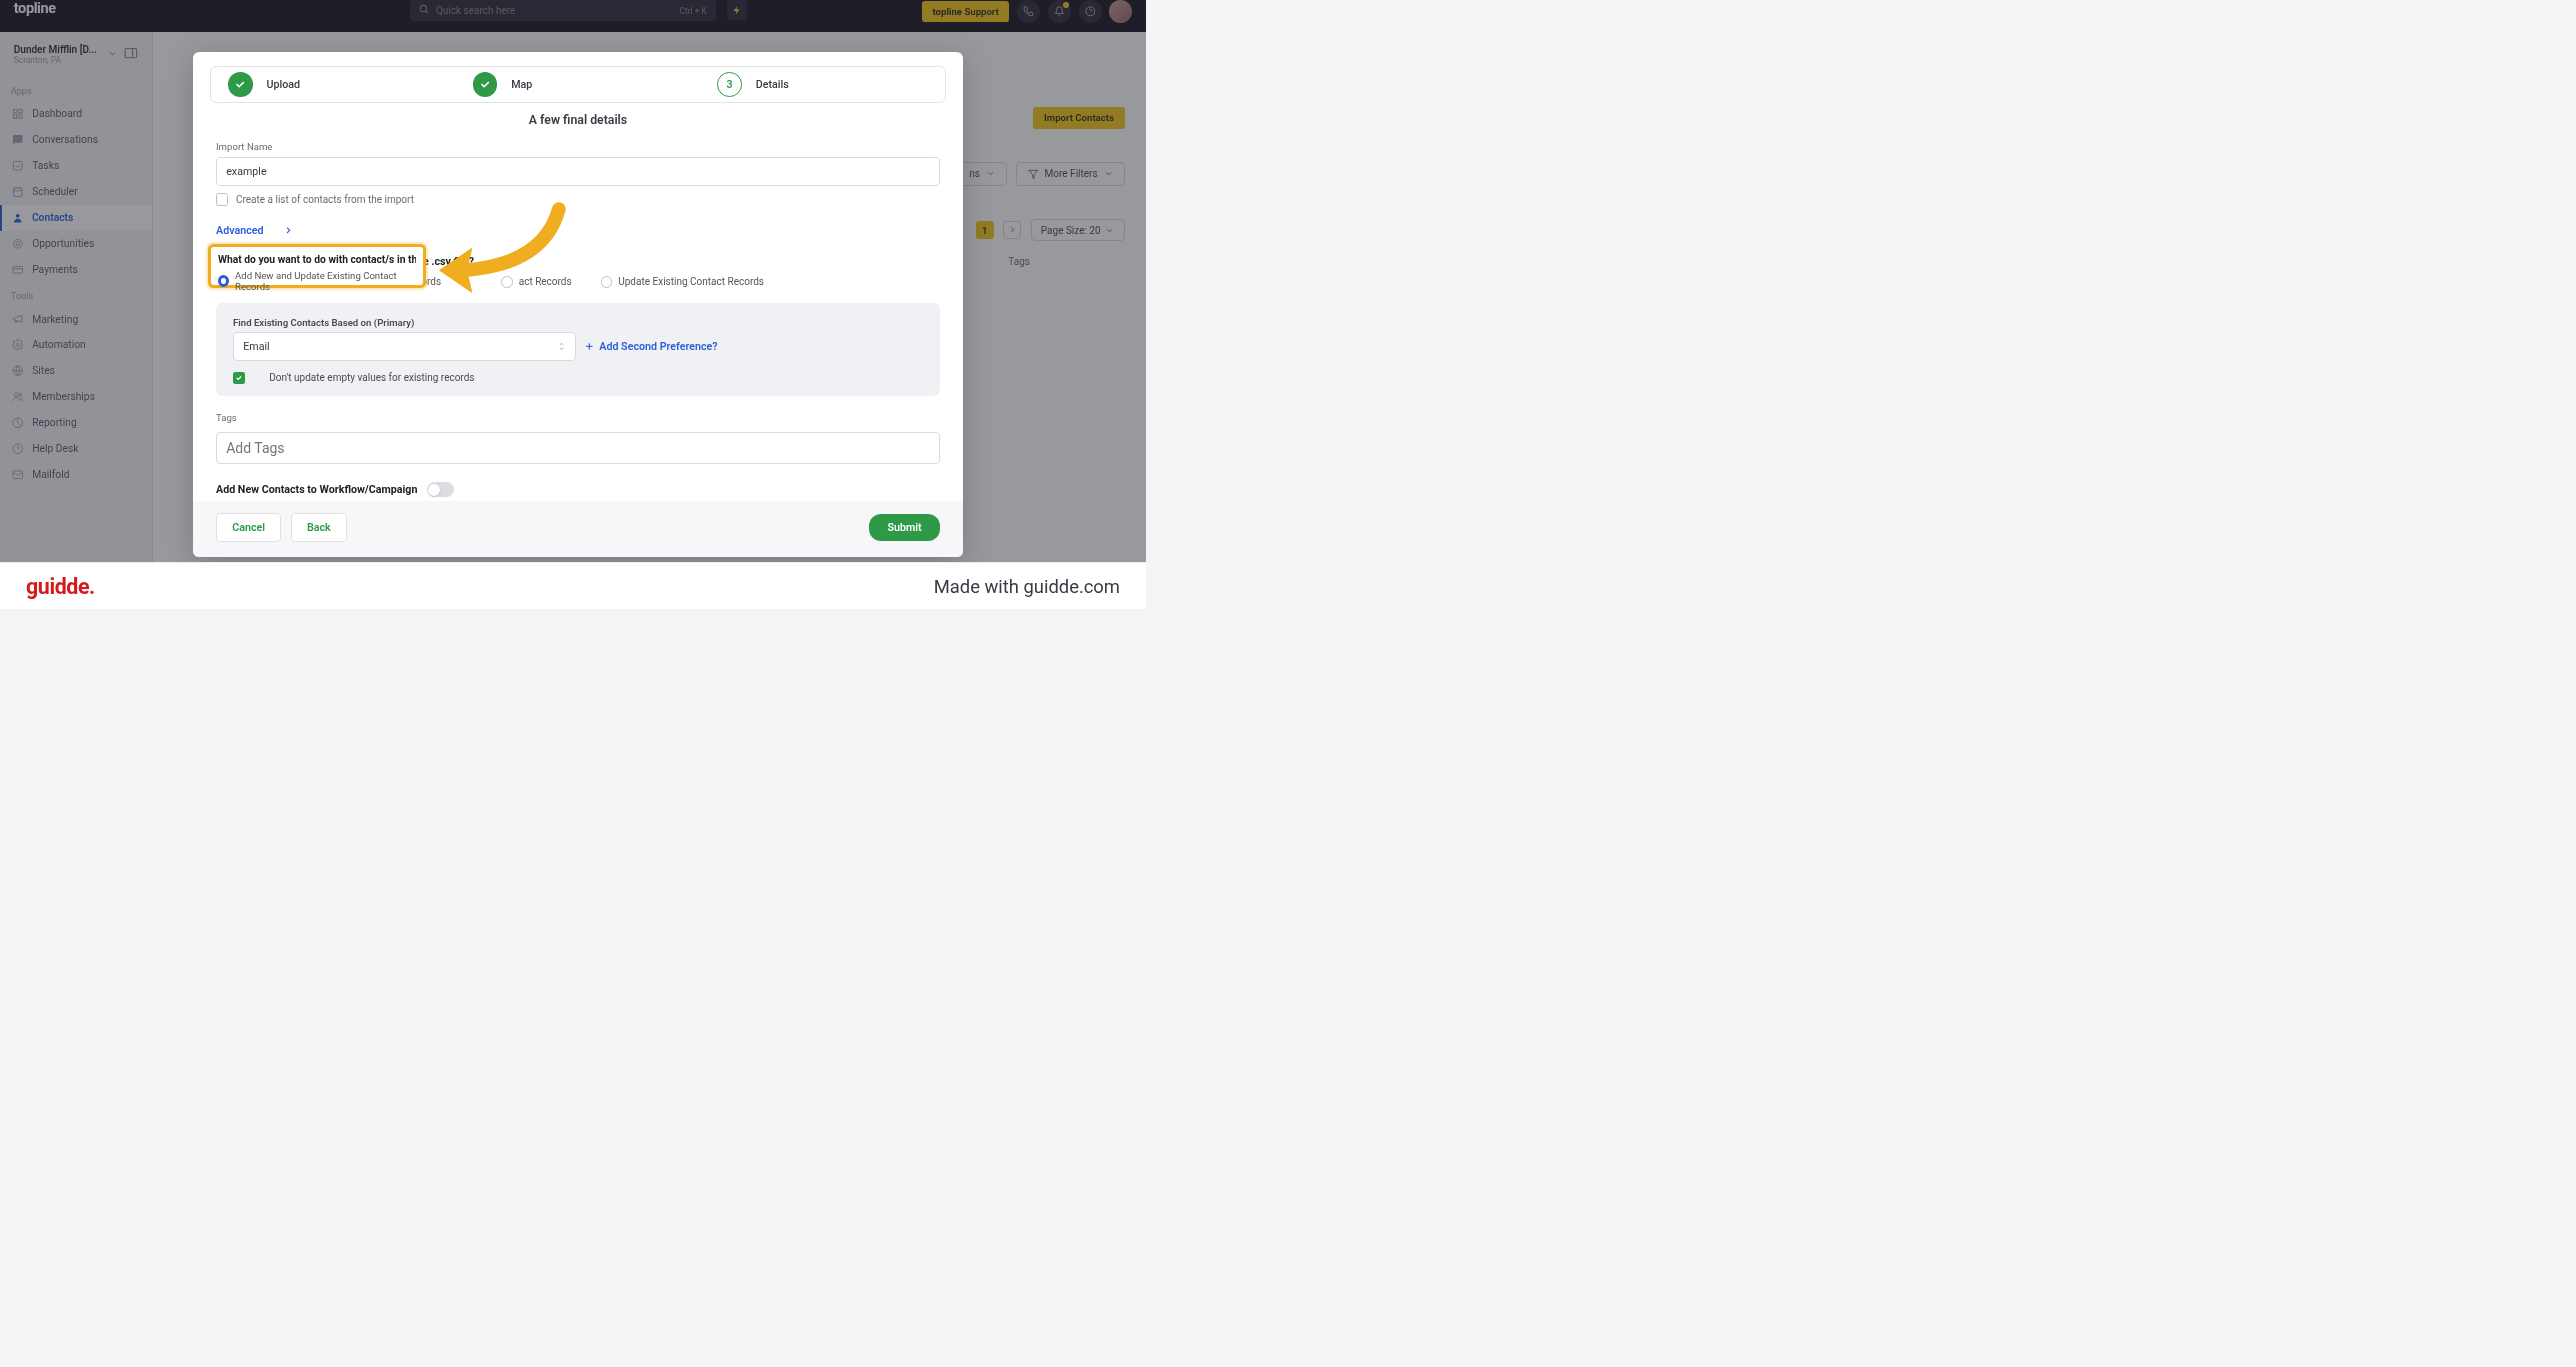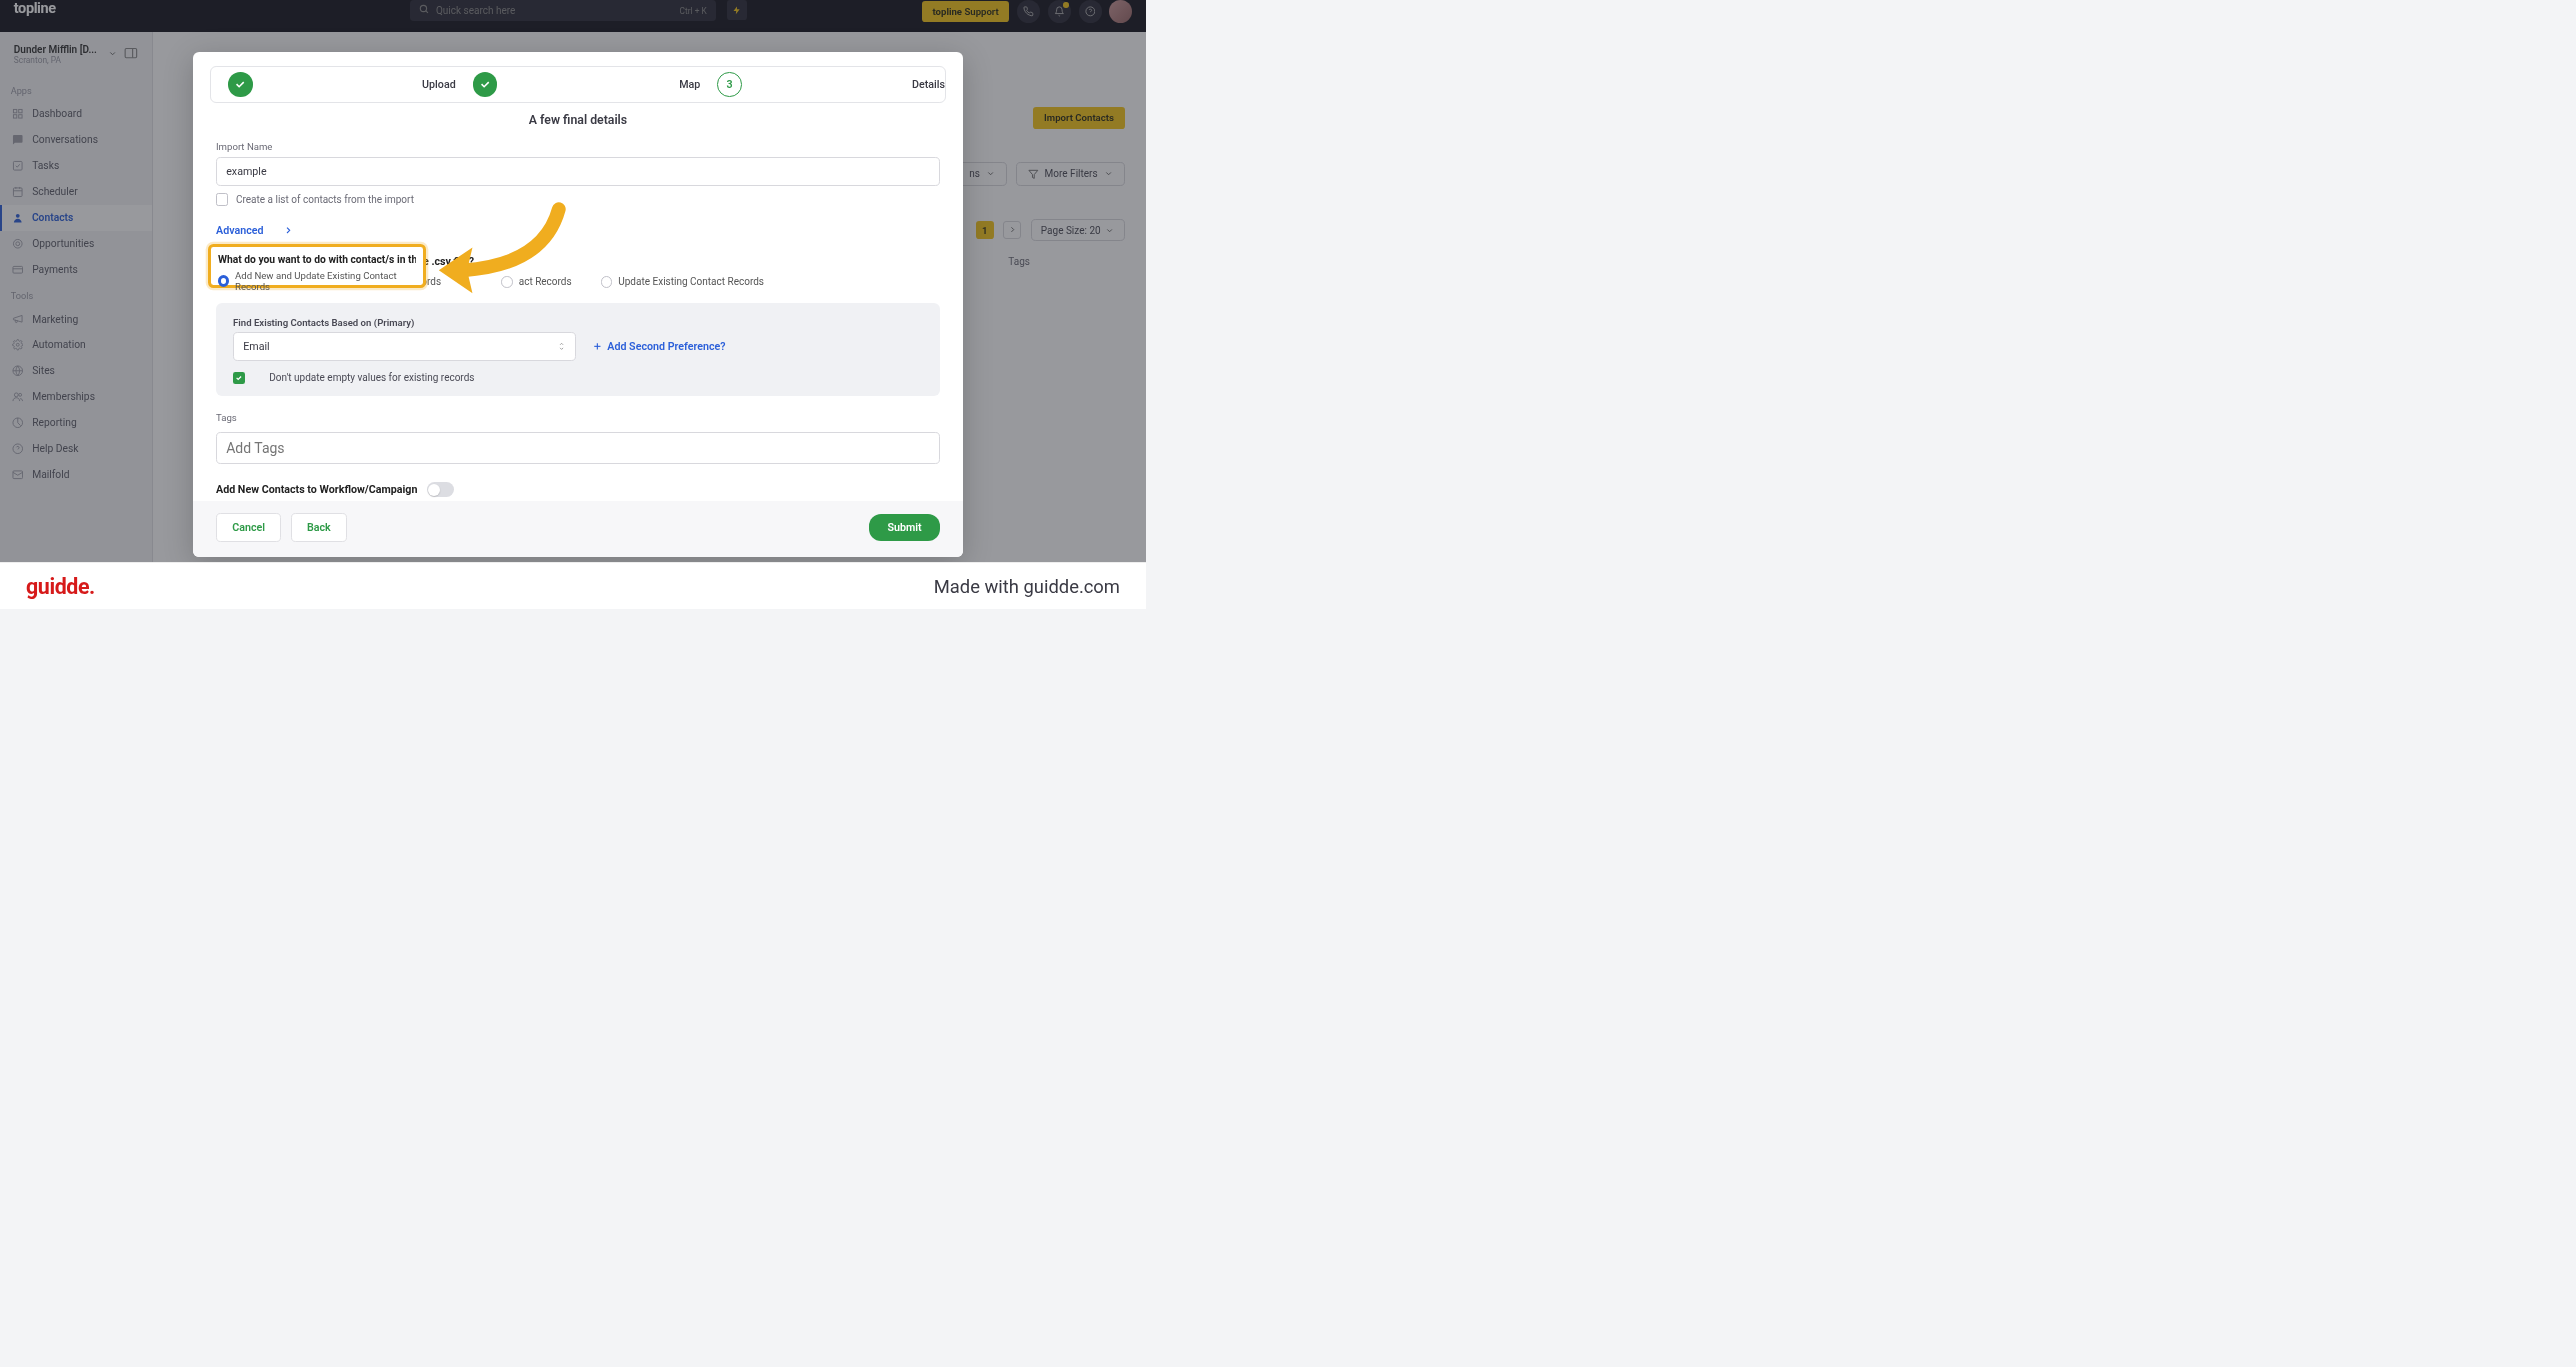--- a/index.html
+++ b/index.html
@@ -40,41 +40,41 @@
 .page-badge { background: #f5c518; color: #2b2b14; width: 18.4px; height: 18.4px; border-radius: 3.1px; display: flex; align-items: center; justify-content: center; font-size: 9.6px; font-weight: 600; }
 .page-size { border: 0.8px solid #d8d8dd; border-radius: 4.6px; padding: 4.6px 9.2px; font-size: 10px; color: #4a4a55; display: flex; align-items: center; gap: 4.6px; }
 .tags-col { position: absolute; top: 224px; right: 116px; font-size: 10px; color: #6a6a75; }
 
 
 .dim { position: absolute; inset: 0; bottom: 47px; background: rgba(40,42,50,0.48); }
 
 
 .modal { position: absolute; left: 193px; top: 52px; width: 770px; height: 505px; background: #fff; border-radius: 6.1px; box-shadow: 0 6.1px 31px rgba(0,0,0,0.2); display: flex; flex-direction: column; }
 .wizard { margin: 13.8px 17px 0; border: 0.8px solid #e3e4e8; border-radius: 6.1px; height: 37px; display: flex; align-items: center; }
-.wiz-step { flex: 1; display: flex; align-items: center; gap: 14px; padding-left: 17px; justify-content: space-between; }
+.wiz-step { flex: 1; display: flex; align-items: center; gap: 14px; padding-left: 17px; }
 .wiz-circle { width: 24.5px; height: 24.5px; border-radius: 50%; display: flex; align-items: center; justify-content: center; font-size: 10.7px; font-weight: 600; }
 .wiz-done { background: #2e9a47; color: #fff; }
 .wiz-cur { border: 1.5px solid #2e9a47; color: #2e9a47; background: #fff; }
 .wiz-label { font-size: 10.7px; color: #3a3a44; font-weight: 500; }
 .modal h3 { text-align: center; font-size: 12.3px; font-weight: 600; color: #3a3a44; margin: 10.7px 0 13.8px; }
 .form-area { padding: 0 23px; flex: 1; overflow: auto; }
 .field-label { font-size: 9.6px; color: #6a6a75; margin-bottom: 4.6px; }
 .text-input { width: 100%; border: 0.8px solid #d8d8dd; border-radius: 4.6px; padding: 6.9px 9.2px; font-size: 10.7px; color: #3a3a44; background: #fff; }
 .checkbox-row { display: flex; align-items: center; gap: 7.7px; margin-top: 7.7px; font-size: 10px; color: #6a6a75; }
 .chk { width: 12.3px; height: 12.3px; border: 1.1px solid #c0c0c8; border-radius: 2.3px; background: #fff; }
 .chk-on { width: 12.3px; height: 12.3px; border-radius: 2.3px; background: #2e9a47; display: flex; align-items: center; justify-content: center; color: #fff; font-size: 7.7px; }
 .advanced-link { color: #2b5fd9; font-size: 10.7px; font-weight: 600; margin-top: 18.4px; display: flex; align-items: center; gap: 20px; cursor: pointer; }
 .question { font-size: 10.7px; font-weight: 700; color: #222; margin-top: 18.4px; }
 .radio-row { display: flex; align-items: center; gap: 29px; margin-top: 7.7px; font-size: 10px; color: #555; }
 .radio-opt { display: flex; align-items: center; gap: 6.1px; }
 .radio { width: 11.5px; height: 11.5px; border-radius: 50%; border: 1.1px solid #c0c0c8; background: #fff; }
 .radio-on { width: 11.5px; height: 11.5px; border-radius: 50%; border: 3.4px solid #2b5fd9; background: #fff; }
 .gray-panel { background: #f0f1f4; border-radius: 6.1px; margin-top: 15.3px; padding: 13.8px 17px 12.3px; }
 .select-box { width: 343px; border: 0.8px solid #d8d8dd; border-radius: 4.6px; padding: 6.9px 9.2px; font-size: 10.7px; color: #3a3a44; display: flex; align-items: center; justify-content: space-between; background: #fff; }
-.panel-row { display: flex; align-items: center; gap: 16px; margin-top: 4.6px; }
+.panel-row { display: flex; align-items: center; gap: 8px; margin-top: 4.6px; }
 .add-pref { color: #2b5fd9; font-size: 10.7px; font-weight: 600; display: flex; align-items: center; gap: 4.6px; }
 .panel-check { display: flex; align-items: center; gap: 24px; margin-top: 10.7px; font-size: 10px; color: #4a4a55; }
 .tags-input { width: 100%; border: 0.8px solid #d8d8dd; border-radius: 4.6px; padding: 6.9px 9.2px; font-size: 14px; color: #9a9aa5; margin-top: 4.6px; }
 .toggle-row { display: flex; align-items: center; gap: 9.2px; margin-top: 18.4px; font-size: 10.7px; font-weight: 700; color: #222; }
 .toggle { width: 27.6px; height: 15.3px; background: #dcdde2; border-radius: 7.7px; position: relative; }
 .toggle-knob { width: 12.3px; height: 12.3px; background: #fff; border-radius: 50%; position: absolute; top: 1.5px; left: 1.5px; box-shadow: 0 0.8px 1.5px rgba(0,0,0,0.2); }
 .modal-footer { margin-top: auto; padding: 12.3px 23px 15.3px; display: flex; align-items: center; gap: 9.2px; background: #f7f7f9; border-radius: 0 0 6.1px 6.1px; }
 .btn { border-radius: 4.6px; padding: 6.9px 15.3px; font-size: 10.7px; font-weight: 600; cursor: pointer; border: none; }
 .btn-ghost { background: #fff; color: #2e9a47; border: 0.8px solid #e0e0e4; }
 .btn-primary { background: #2e9a47; color: #fff; margin-left: auto; padding: 6.9px 18.4px; border-radius: 12px; }

